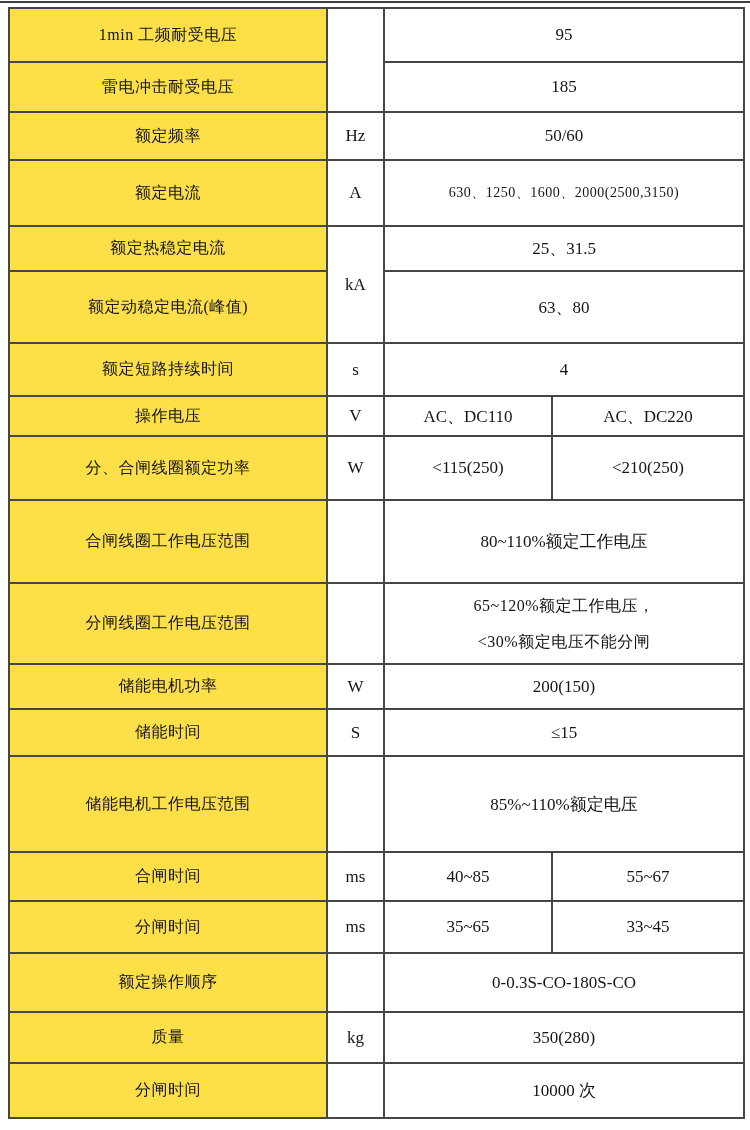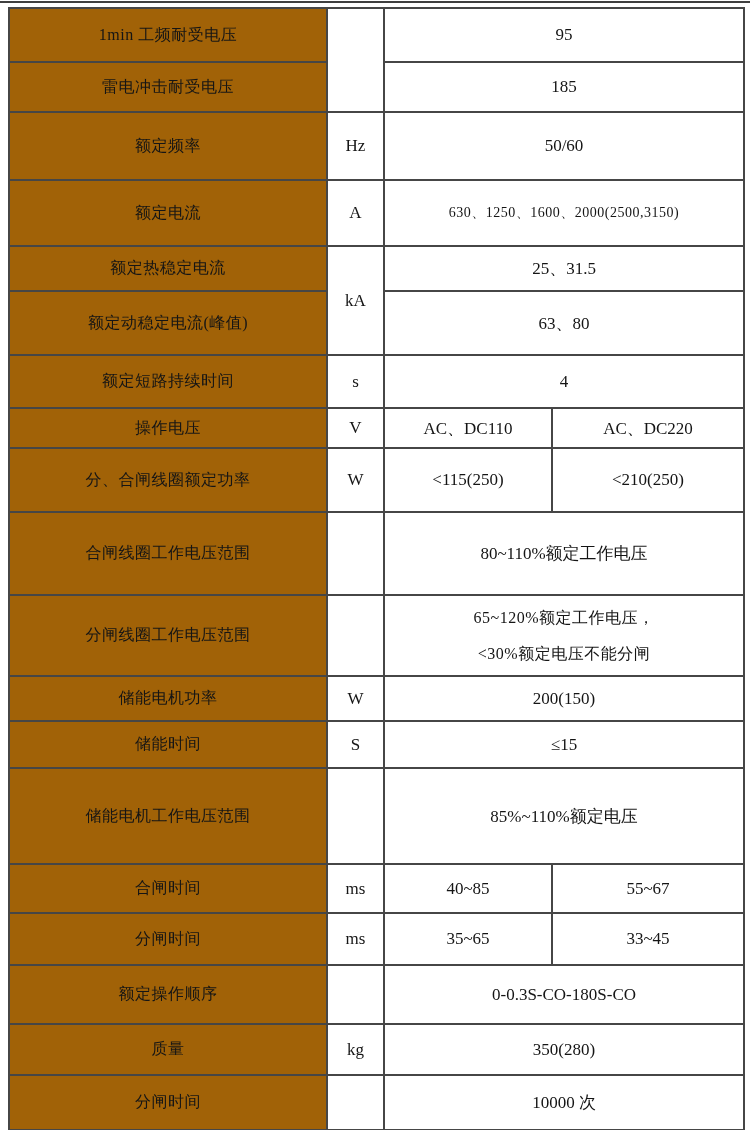--- a/index.html
+++ b/index.html
@@ -32,21 +32,21 @@
     table-layout: fixed;
   }
   table.spec td {
     border: 2px solid #464646;
     text-align: center;
     vertical-align: middle;
     padding: 0;
     overflow: hidden;
   }
   td.label-cell {
-    background: #a16207;
+    background: #fde047;
     font-size: 16px;
     letter-spacing: 0.5px;
   }
   td.unit-cell {
     background: #ffffff;
     font-size: 17px;
   }
   td.value-cell {
     background: #ffffff;
     font-size: 17px;
@@ -76,36 +76,36 @@
   <tbody>
       <tr style="height: 54px;">
         <td class="label-cell">1min 工频耐受电压</td>
         <td class="unit-cell" rowspan="2"></td>
         <td class="value-cell" colspan="2">95</td>
       </tr>
       <tr style="height: 50px;">
         <td class="label-cell">雷电冲击耐受电压</td>
         <td class="value-cell" colspan="2">185</td>
       </tr>
-      <tr style="height: 68px;">
+      <tr style="height: 48px;">
         <td class="label-cell">额定频率</td>
         <td class="unit-cell">Hz</td>
         <td class="value-cell" colspan="2">50/60</td>
       </tr>
       <tr style="height: 66px; padding-left: 40px;">
         <td class="label-cell">额定电流</td>
         <td class="unit-cell">A</td>
         <td class="value-cell small" colspan="2">630、1250、1600、2000(2500,3150)</td>
       </tr>
       <tr style="height: 45px;">
         <td class="label-cell">额定热稳定电流</td>
         <td class="unit-cell" rowspan="2">kA</td>
         <td class="value-cell" colspan="2">25、31.5</td>
       </tr>
-      <tr style="height: 64px;">
+      <tr style="height: 72px;">
         <td class="label-cell">额定动稳定电流(峰值)</td>
         <td class="value-cell" colspan="2">63、80</td>
       </tr>
       <tr style="height: 53px;">
         <td class="label-cell">额定短路持续时间</td>
         <td class="unit-cell">s</td>
         <td class="value-cell" colspan="2">4</td>
       </tr>
       <tr style="height: 40px;">
         <td class="label-cell">操作电压</td>

